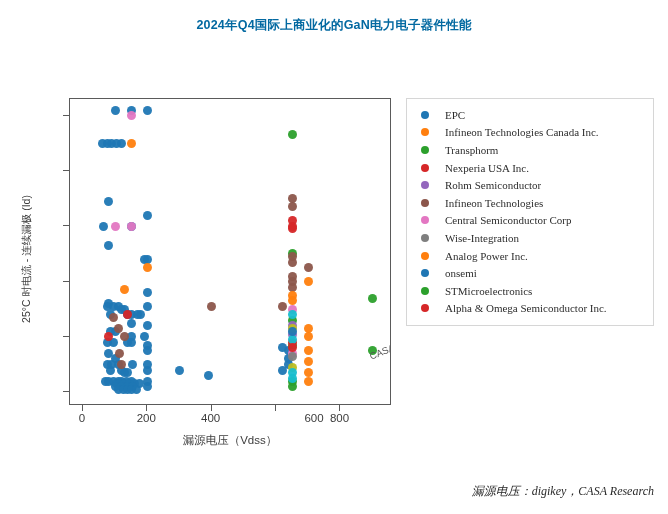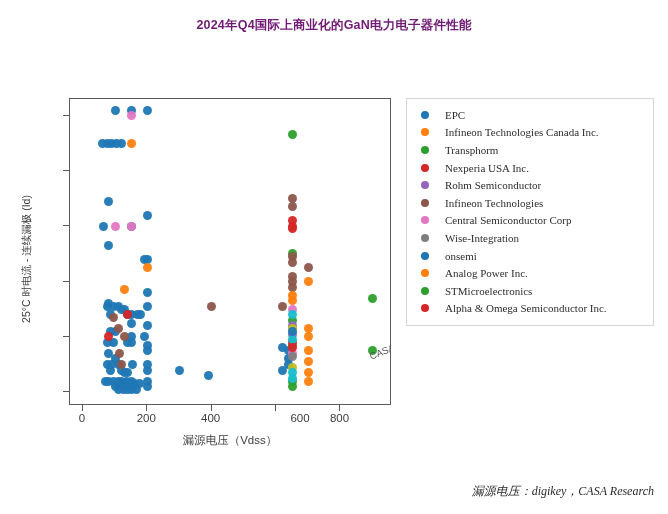--- a/index.html
+++ b/index.html
@@ -9,21 +9,21 @@
     font-family:"Liberation Sans","DejaVu Sans",sans-serif;
     color:#2a2a2a;
     overflow:hidden;
     position:relative;
   }
   #root{position:absolute;inset:0;}
 
   .chart-title{
     position:absolute;left:0;top:17px;width:668px;
     text-align:center;
-    font-size:12.5px;font-weight:bold;color:#701a75;
+    font-size:12.5px;font-weight:bold;color:#0369a1;
     letter-spacing:.2px;
   }
 
   .chart-subtitle{
     position:absolute;left:44px;top:66px;
     font-size:12.5px;color:#3c3c3c;
     white-space:nowrap;
   }
 
   
@@ -275,21 +275,21 @@
       <div class="ytick-mark" style="top: 280.541px;"></div>
       <div class="ytick-mark" style="top: 225.225px;"></div>
       <div class="ytick-mark" style="top: 169.91px;"></div>
       <div class="ytick-mark" style="top: 114.595px;"></div>
       <div class="xtick" style="left: 81.88px;">0</div>
       <div class="xtick-mark" style="left: 81.88px;"></div>
       <div class="xtick" style="left: 146.28px;">200</div>
       <div class="xtick-mark" style="left: 146.28px;"></div>
       <div class="xtick" style="left: 210.68px;">400</div>
       <div class="xtick-mark" style="left: 210.68px;"></div>
-      <div class="xtick" style="left: 276px; padding-left: 48px;">600</div>
+      <div class="xtick" style="left: 290px; padding-left: 48px;">600</div>
       <div class="xtick-mark" style="left: 275.08px;"></div>
       <div class="xtick" style="left: 339.48px;">800</div>
       <div class="xtick-mark" style="left: 339.48px;"></div>
     </div>
 
   <div class="xaxis-title">漏源电压（Vdss）</div>
   <div class="yaxis-title">25°C 时电流 - 连续漏极 (Id)</div>
 
   <div id="legend">
       <div class="legend-row">
@@ -318,28 +318,28 @@
       </div>
       <div class="legend-row">
         <span class="legend-swatch" style="background: rgb(227, 119, 194);"></span>
         <span class="legend-label">Central Semiconductor Corp</span>
       </div>
       <div class="legend-row">
         <span class="legend-swatch" style="background: rgb(127, 127, 127);"></span>
         <span class="legend-label">Wise-Integration</span>
       </div>
       <div class="legend-row">
+        <span class="legend-swatch" style="background: rgb(255, 127, 14);"></span>
+        <span class="legend-label">Analog Power Inc.</span>
+      </div>
+      <div class="legend-row">
         <span class="legend-swatch" style="background: rgb(31, 119, 180);"></span>
         <span class="legend-label">onsemi</span>
       </div>
       <div class="legend-row">
-        <span class="legend-swatch" style="background: rgb(255, 127, 14);"></span>
-        <span class="legend-label">Analog Power Inc.</span>
-      </div>
-      <div class="legend-row">
         <span class="legend-swatch" style="background: rgb(44, 160, 44);"></span>
         <span class="legend-label">STMicroelectronics</span>
       </div>
       <div class="legend-row">
         <span class="legend-swatch" style="background: rgb(214, 39, 40);"></span>
         <span class="legend-label">Alpha &amp; Omega Semiconductor Inc.</span>
       </div>
     </div>
 
   <div class="source-note">漏源电压：digikey，CASA Research</div>

